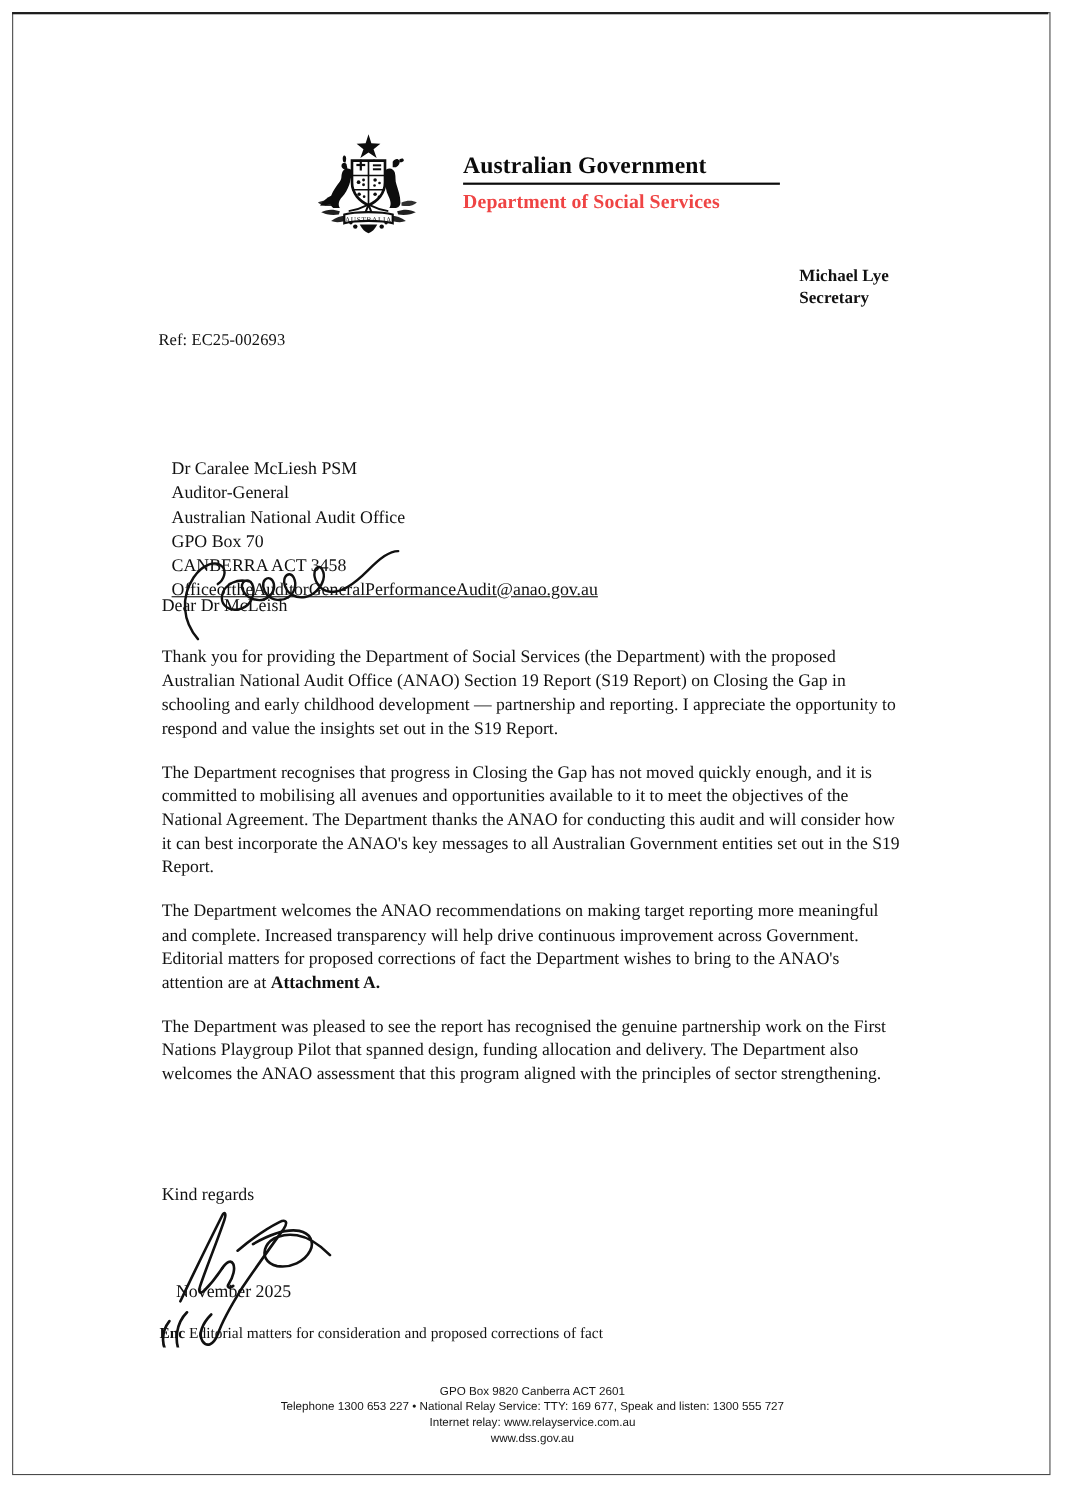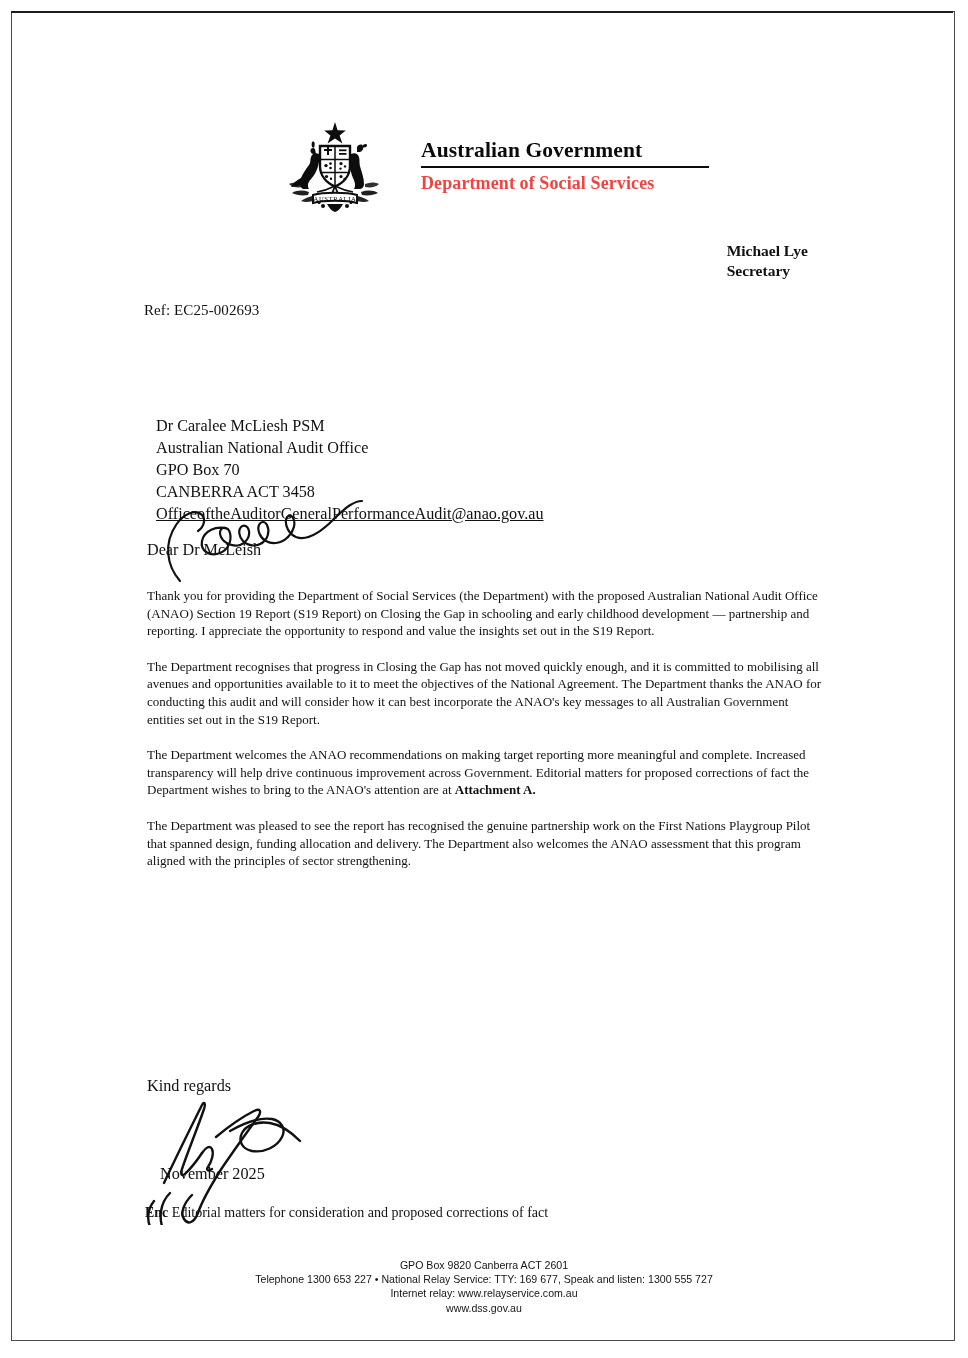--- a/index.html
+++ b/index.html
@@ -142,21 +142,21 @@
     height: 90px;
     pointer-events: none;
   }
 
   
   #body-copy {
     position: absolute;
     left: 147px;
     top: 587px;
     width: 676px;
-    font-size: 13px;
+    font-size: 16px;
     line-height: 1.355;
     text-align: left;
   }
   #body-copy p {
     margin: 0 0 18px 0;
   }
   #body-copy p:last-child { margin-bottom: 0; }
   .bold { font-weight: bold; }
 
   
@@ -293,20 +293,21 @@
 
   <div id="signatory-block">
     <div>Michael Lye</div>
     <div>Secretary</div>
   </div>
 
   <div id="reference-line">Ref: EC25-002693</div>
 
   <div id="recipient-block">
     <div class="addr-line">Dr Caralee McLiesh PSM</div>
+    <div class="addr-line">Auditor-General</div>
     <div class="addr-line">Australian National Audit Office</div>
     <div class="addr-line">GPO Box 70</div>
     <div class="addr-line">CANBERRA   ACT   3458</div>
     <div id="recipient-email">OfficeoftheAuditorGeneralPerformanceAudit@anao.gov.au</div>
   </div>
 
   <div id="recipient-signature">
     <svg viewBox="0 0 260 90" width="260" height="90" aria-hidden="true">
       <g fill="none" stroke="#111111" stroke-width="2.2" stroke-linecap="round" stroke-linejoin="round">
         <path d="M30 86 C16 70 14 48 26 30 C34 18 46 14 52 20 C56 24 54 32 48 36"></path>

